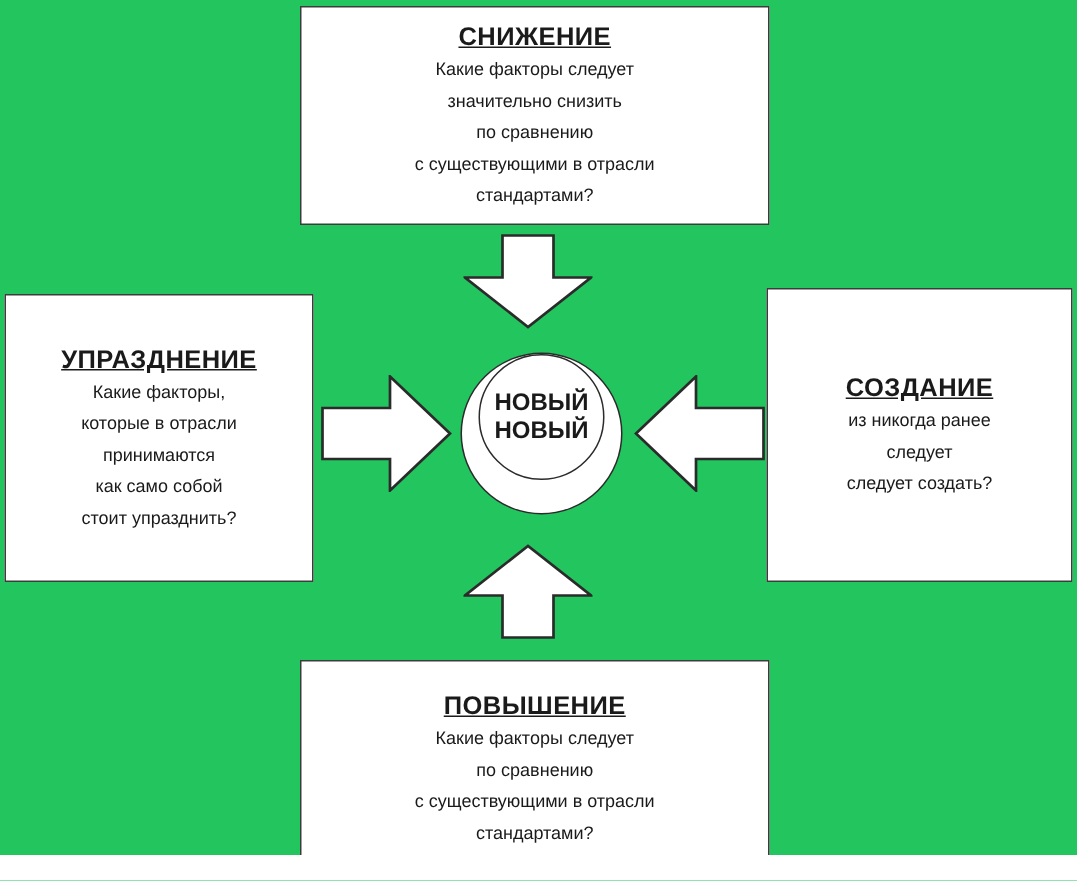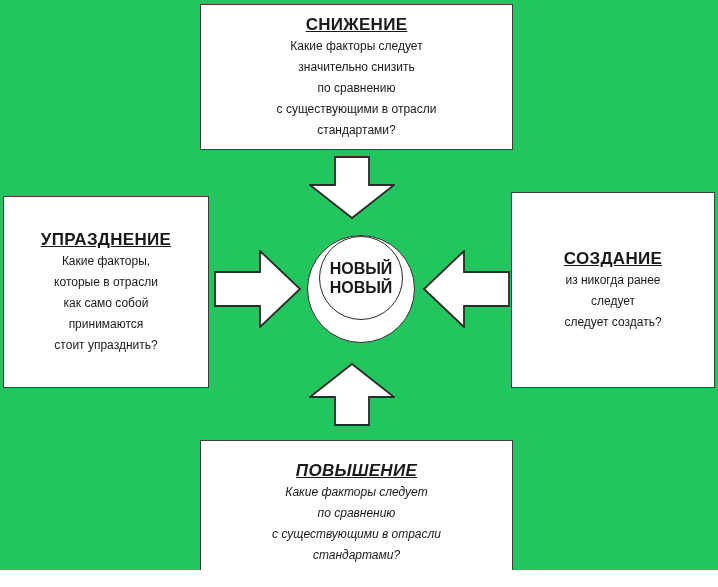--- a/index.html
+++ b/index.html
@@ -36,21 +36,21 @@
     letter-spacing: 0.3px;
   }
   .box-line {
     font-size: 12px;
     line-height: 21px;
     white-space: nowrap;
   }
   .box-top    { left: 200px; top: 4px;   width: 313px; height: 146px; }
   .box-left   { left: 3px;   top: 196px; width: 206px; height: 192px; }
   .box-right  { left: 511px; top: 192px; width: 204px; height: 196px; align-items: center; }
-  .box-bottom { left: 200px; top: 440px; width: 313px; height: 144px; font-style: italic; }
+  .box-bottom { left: 200px; top: 440px; width: 313px; height: 144px; }
 
   .arrow {
     position: absolute;
   }
   .arrow-down  { left: 309px; top: 156px; }
   .arrow-up    { left: 309px; top: 362px; }
   .arrow-right { left: 214px; top: 250px; }
   .arrow-left  { left: 422px; top: 250px; }
 
   .circle-outer {
@@ -98,22 +98,22 @@
     <div class="box-line">значительно снизить</div>
     <div class="box-line">по сравнению</div>
     <div class="box-line">с существующими в отрасли</div>
     <div class="box-line">стандартами?</div>
   </div>
 
   <div class="box box-left">
     <div class="box-title">УПРАЗДНЕНИЕ</div>
     <div class="box-line">Какие факторы,</div>
     <div class="box-line">которые в отрасли</div>
+    <div class="box-line">принимаются</div>
     <div class="box-line">как само собой</div>
-    <div class="box-line">принимаются</div>
     <div class="box-line">стоит упразднить?</div>
   </div>
 
   <div class="box box-right">
     <div class="box-title">СОЗДАНИЕ</div>
     <div class="box-line">из никогда ранее</div>
     <div class="box-line">следует</div>
     <div class="box-line">следует создать?</div>
   </div>
 

